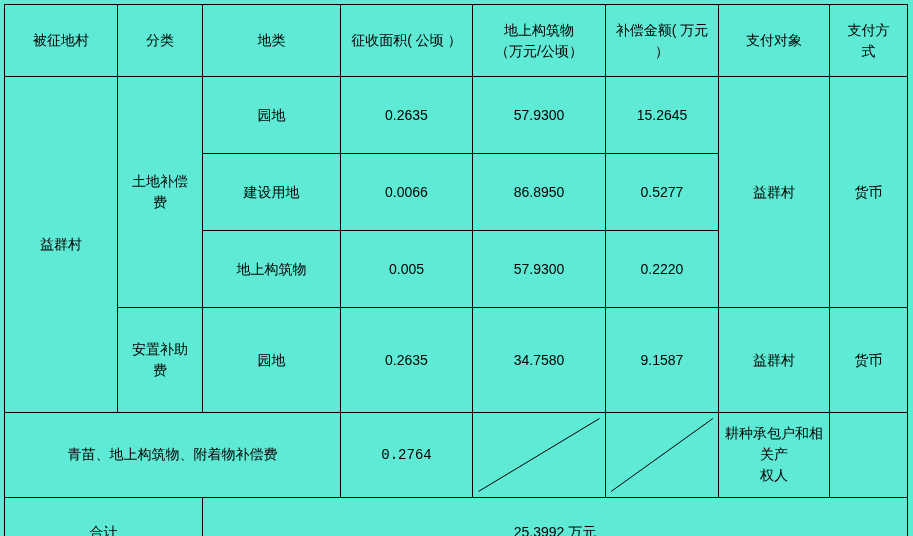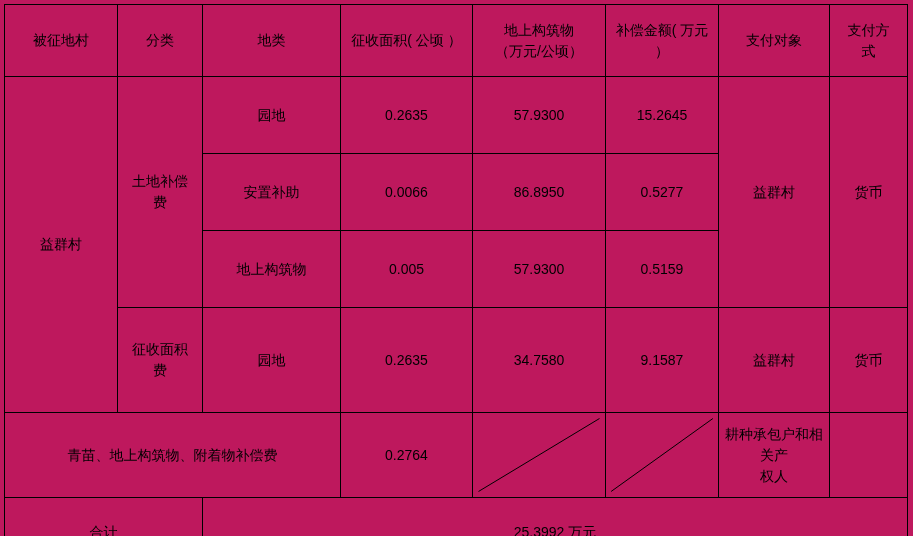--- a/index.html
+++ b/index.html
@@ -8,21 +8,21 @@
     background: #ffffff;
   }
   body {
     font-family: "Liberation Sans", "DejaVu Sans", sans-serif;
     color: #000000;
   }
   .page {
     position: relative;
     width: 913px;
     height: 536px;
-    background: #be185d;
+    background: #5eead4;
     overflow: hidden;
   }
   table.comp-table {
     border-collapse: collapse;
     table-layout: fixed;
     width: 903px;
     margin: 4px 0 0 4px;
     font-size: 14px;
   }
   table.comp-table td {
@@ -53,20 +53,21 @@
     height: 100%;
   }
   .row-tall td {
     height: 68px;
   }
   .row-mid td {
     height: 96px;
   }
   .row-green td {
     height: 76px;
+    font-family: Liberation Mono, monospace;
   }
   .row-total td {
     height: 60px;
   }
 </style>
 </head>
 <body>
 
 <div class="page">
   <table class="comp-table">
@@ -110,36 +111,36 @@
         </td>
         <td>园地</td>
         <td>0.2635</td>
         <td>57.9300</td>
         <td>15.2645</td>
         <td rowspan="3">益群村</td>
         <td rowspan="3">货币</td>
       </tr>
 
       <tr class="row-tall">
-        <td>安置补助</td>
+        <td>建设用地</td>
         <td>0.0066</td>
         <td>86.8950</td>
         <td>0.5277</td>
       </tr>
 
       <tr class="row-tall">
         <td>地上构筑物</td>
         <td>0.005</td>
         <td>57.9300</td>
-        <td>0.5159</td>
+        <td>0.2220</td>
       </tr>
 
       <tr class="row-mid">
         <td>
-          <span class="cell-text">征收面积</span>
+          <span class="cell-text">安置补助</span>
           <span class="cell-text">费</span>
         </td>
         <td>园地</td>
         <td>0.2635</td>
         <td>34.7580</td>
         <td>9.1587</td>
         <td>益群村</td>
         <td>货币</td>
       </tr>
 

